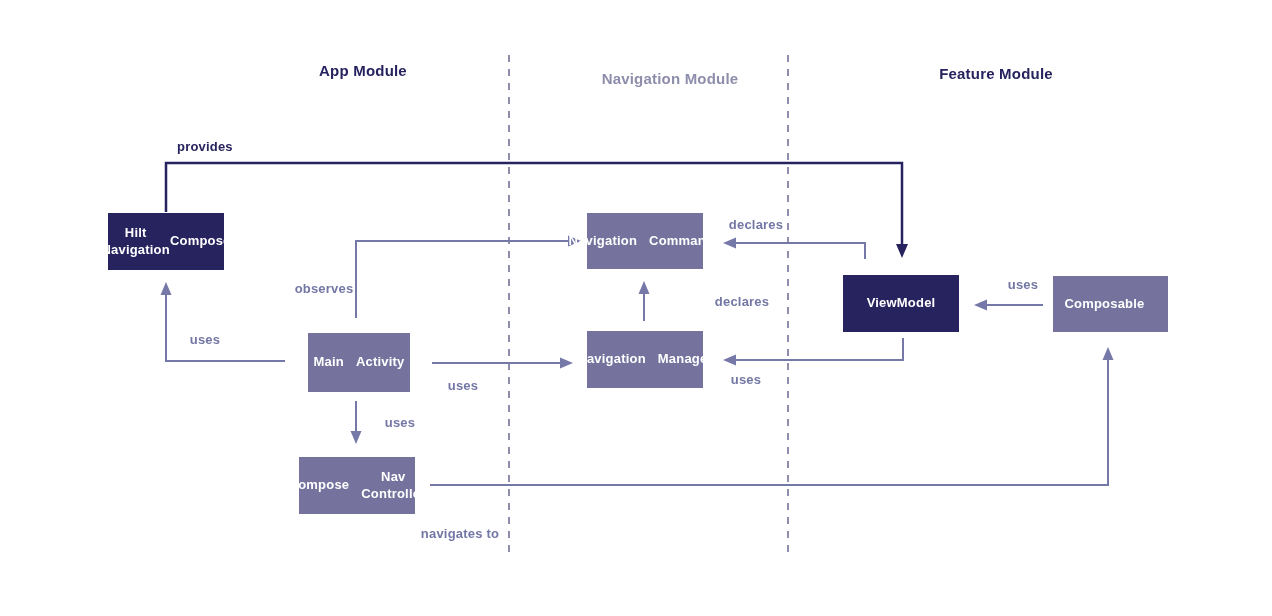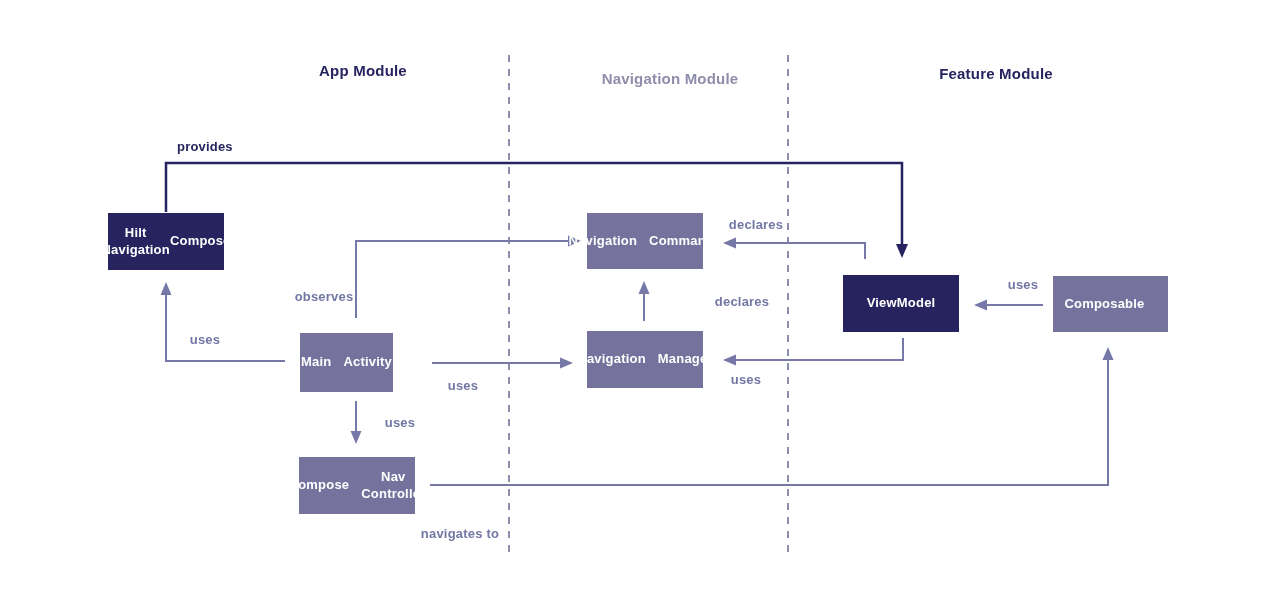--- a/index.html
+++ b/index.html
@@ -71,21 +71,21 @@
 
   <div class="module-header" style="left:339px; top:70px">App Module</div>
   <div class="module-header muted" style="left:646px; top:78px">Navigation Module</div>
   <div class="module-header" style="left:972px; top:73px">Feature Module</div>
 
   <div class="node dark" style="left:108px; top:213px; width:116px; height:57px">
     <span>Hilt Navigation</span>
     <span>Compose</span>
   </div>
 
-  <div class="node purple" style="left:300px; top:333px; width:93px; height:59px">
+  <div class="node purple" style="left:308px; top:333px; width:102px; height:59px">
     <span>Main</span>
     <span>Activity</span>
   </div>
 
   <div class="node purple" style="left:299px; top:457px; width:116px; height:57px">
     <span>Compose</span>
     <span>Nav Controller</span>
   </div>
 
   <div class="node purple" style="left:587px; top:213px; width:116px; height:56px">
@@ -103,21 +103,21 @@
     <span></span>
   </div>
 
   <div class="node purple" style="left:1053px; top:276px; width:115px; height:56px">
     <span>Composable</span>
     <span></span>
   </div>
 
   <div class="edge-label navy" style="left:165px; top:146px">provides</div>
   <div class="edge-label" style="left:193px; top:339px">uses</div>
-  <div class="edge-label" style="left:312px; top:296px">observes</div>
+  <div class="edge-label" style="left:312px; top:288px">observes</div>
   <div class="edge-label" style="left:451px; top:385px">uses</div>
   <div class="edge-label" style="left:388px; top:422px">uses</div>
   <div class="edge-label" style="left:448px; top:533px">navigates to</div>
   <div class="edge-label" style="left:730px; top:301px">declares</div>
   <div class="edge-label" style="left:744px; top:224px">declares</div>
   <div class="edge-label" style="left:734px; top:379px">uses</div>
   <div class="edge-label" style="left:1011px; top:284px">uses</div>
 
 </div>
 

